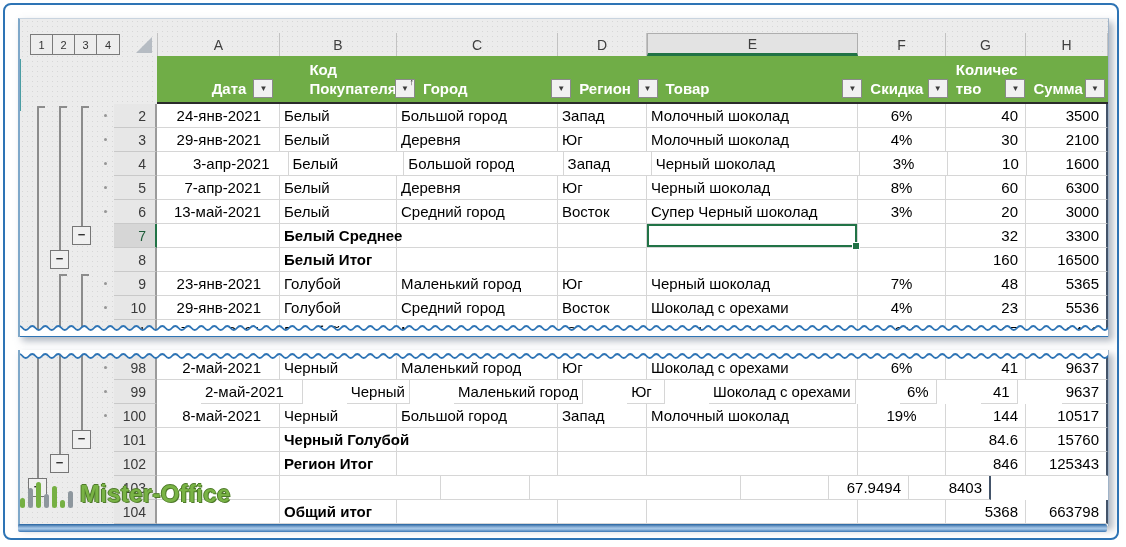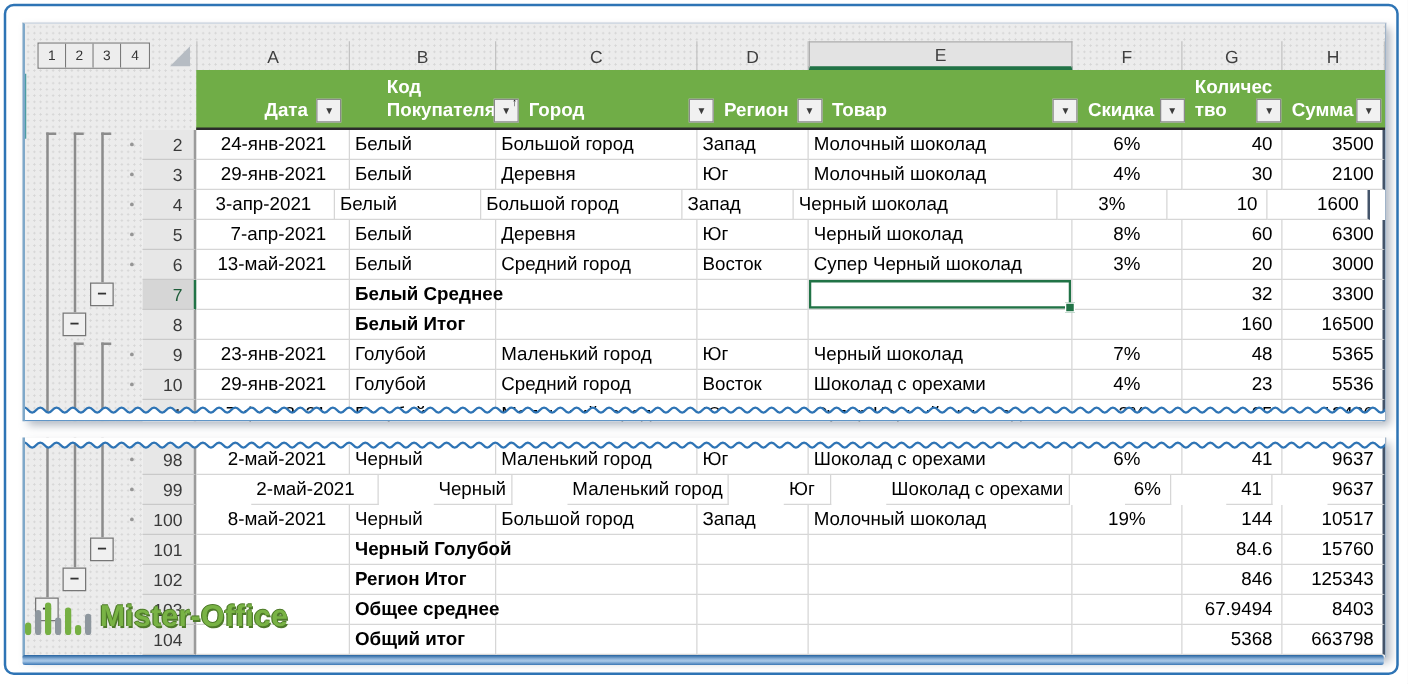--- a/index.html
+++ b/index.html
@@ -153,21 +153,21 @@
         <div class="cell " style="width: 117px;">Белый</div>
         <div class="cell " style="width: 161px;">Деревня</div>
         <div class="cell " style="width: 89px;">Юг</div>
         <div class="cell " style="width: 211px;">Молочный шоколад</div>
         <div class="cell a-c" style="width: 88px;">4%</div>
         <div class="cell a-num" style="width: 80px;">30</div>
         <div class="cell a-num lastcol" style="width: 82px;">2100</div>
       </div>
       <div class="row" style="top: 133px;">
         <div class="rowhdr">4</div>
-        <div class="cell a-date" style="width: 111px; padding-left: 36px;">3-апр-2021</div>
+        <div class="cell a-date" style="width: 132px; padding-left: 36px;">3-апр-2021</div>
         <div class="cell " style="width: 117px;">Белый</div>
         <div class="cell " style="width: 161px;">Большой город</div>
         <div class="cell " style="width: 89px;">Запад</div>
         <div class="cell " style="width: 211px;">Черный шоколад</div>
         <div class="cell a-c" style="width: 88px;">3%</div>
         <div class="cell a-num" style="width: 80px;">10</div>
         <div class="cell a-num lastcol" style="width: 82px;">1600</div>
       </div>
       <div class="row" style="top: 157px;">
         <div class="rowhdr">5</div>
@@ -322,21 +322,20 @@
         <div class="cell " style="width: 161px;"></div>
         <div class="cell " style="width: 89px;"></div>
         <div class="cell " style="width: 211px;"></div>
         <div class="cell a-c" style="width: 88px;"></div>
         <div class="cell a-num" style="width: 80px;">846</div>
         <div class="cell a-num lastcol" style="width: 82px;">125343</div>
       </div>
       <div class="row" style="top: 126px;">
         <div class="rowhdr">103</div>
         <div class="cell a-date" style="width: 123px;"></div>
-        <div class="cell  bold ovf" style="width: 117px;">Общее среднее</div>
         <div class="cell " style="width: 161px;"></div>
         <div class="cell " style="width: 89px;"></div>
         <div class="cell " style="width: 211px;"></div>
         <div class="cell a-c" style="width: 88px;"></div>
         <div class="cell a-num" style="width: 80px;">67.9494</div>
         <div class="cell a-num lastcol" style="width: 82px;">8403</div>
       </div>
       <div class="row" style="top: 150px;">
         <div class="rowhdr">104</div>
         <div class="cell a-date" style="width: 123px;"></div>

